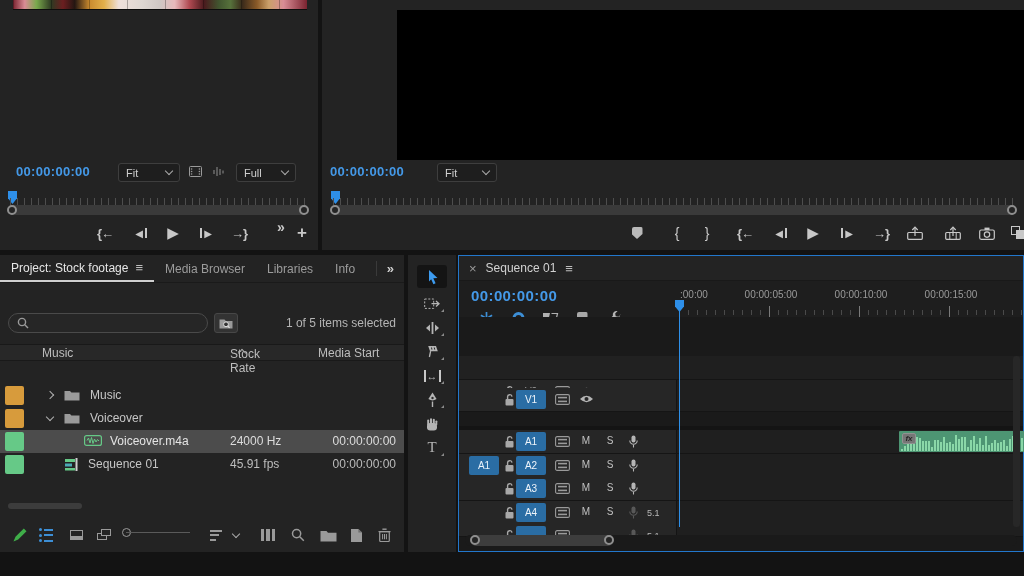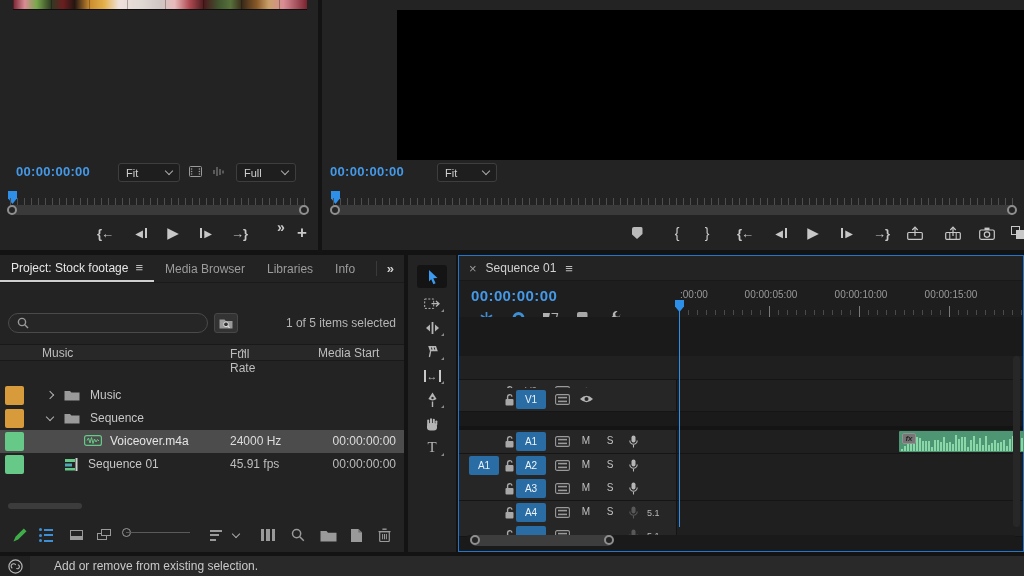--- a/index.html
+++ b/index.html
@@ -354,21 +354,21 @@
       <svg width="14" height="12">
           <path d="M0.5 2.5 h5 l1.3 1.4 H13.5 V11.5 H0.5 Z" fill="#9a9a9a"></path>
           <circle cx="7" cy="7.3" r="2.4" fill="#333" stroke="#ddd" stroke-width="1"></circle>
           <line x1="8.7" y1="9" x2="10.6" y2="10.9" stroke="#ddd" stroke-width="1.2"></line>
         </svg>
     </div>
     <span class="selstatus">1 of 5 items selected</span>
 
     <div class="phead">
       <span class="ch-name">Music</span>
-      <span class="ch-fr"><span>Full Rate</span><i class="chevup"></i></span>
+      <span class="ch-fr"><span>Stock Rate</span><i class="chevup"></i></span>
       <span class="ch-ms">Media Start</span>
     </div>
 
     <div class="prow" style="top:129px">
       <span class="swatch sw-o"></span>
       <span class="twirl tw-r"></span>
       <span class="ricon" style="left:64px">
           <svg width="16" height="12">
             <path d="M0.5 2 h5.5 l1.4 1.6 H15.5 V11.5 H0.5 Z" fill="#9a9a9a"></path>
           </svg>
@@ -376,21 +376,21 @@
       <span class="rname" style="left:90px">Music</span>
     </div>
     <div class="prow" style="top:152px">
       <span class="swatch sw-o"></span>
       <span class="twirl tw-d"></span>
       <span class="ricon" style="left:64px">
           <svg width="16" height="12">
             <path d="M0.5 2 h5.5 l1.4 1.6 H15.5 V11.5 H0.5 Z" fill="#9a9a9a"></path>
           </svg>
         </span>
-      <span class="rname" style="left:90px">Sequence</span>
+      <span class="rname" style="left:90px">Voiceover</span>
     </div>
     <div class="prow sel" style="top:175px">
       <span class="swatch sw-g"></span>
       <span class="ricon" style="left:84px">
           <svg width="18" height="11">
             <rect x="0.6" y="0.6" width="16.8" height="9.8" rx="2" fill="none" stroke="#66c987" stroke-width="1.2"></rect>
             <polyline points="3,5.5 4.5,3 6,8 7.5,2.5 9,8.5 10.5,4 12,7 13.5,4.5 15,6" fill="none" stroke="#66c987" stroke-width="1"></polyline>
           </svg>
         </span>
       <span class="rname" style="left:110px">Voiceover.m4a</span>
@@ -854,23 +854,14 @@
     <div class="playhead2"></div>
     <div class="vscroll"></div>
     <div class="tlhz">
       <div class="bar">
         <span class="knob l"></span>
         <span class="knob r"></span>
       </div>
     </div>
   </section>
 
-  <footer class="status">
-    <span class="ccbox">
-      <svg width="15" height="15">
-          <circle cx="7.5" cy="7.5" r="6.6" fill="none" stroke="#b8b8b8" stroke-width="1.2"></circle>
-          <path d="M4.3 9.2 a2.4 2.4 0 1 1 3.4 -3.1 M8.3 9.4 a2 2 0 1 0 1.6 -3.6" fill="none" stroke="#b8b8b8" stroke-width="1.1"></path>
-        </svg>
-    </span>
-    <span class="statusmsg">Add or remove from existing selection.</span>
-  </footer>
 
 </div>
 
 </body></html>

